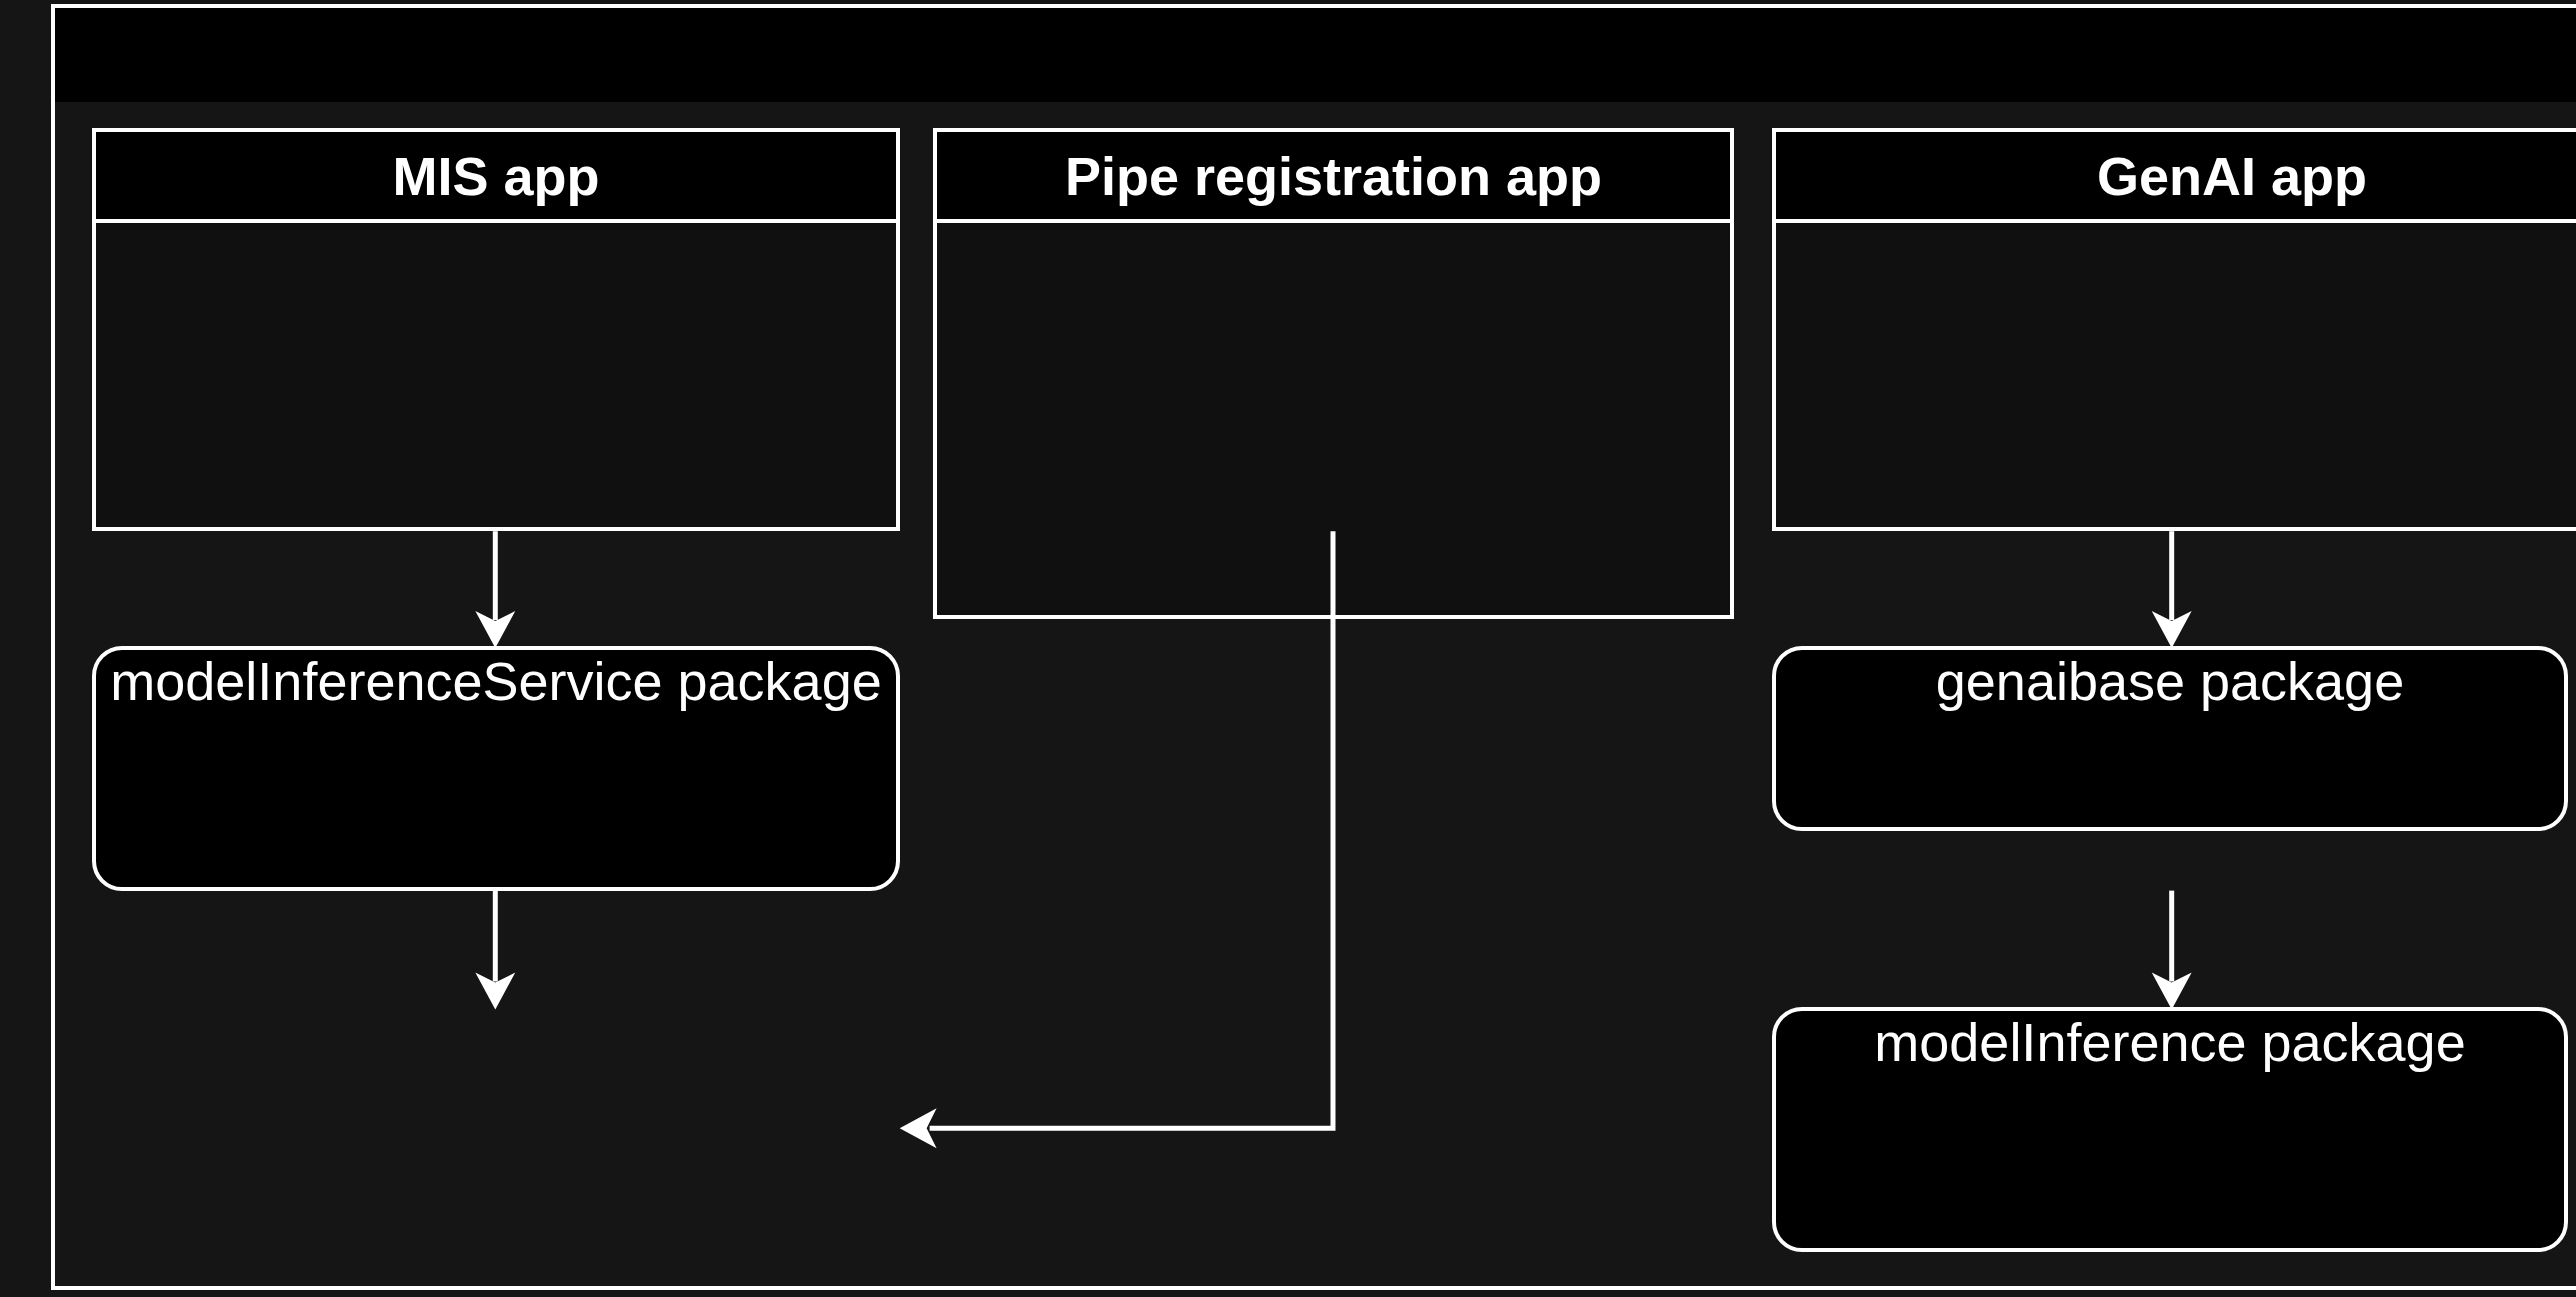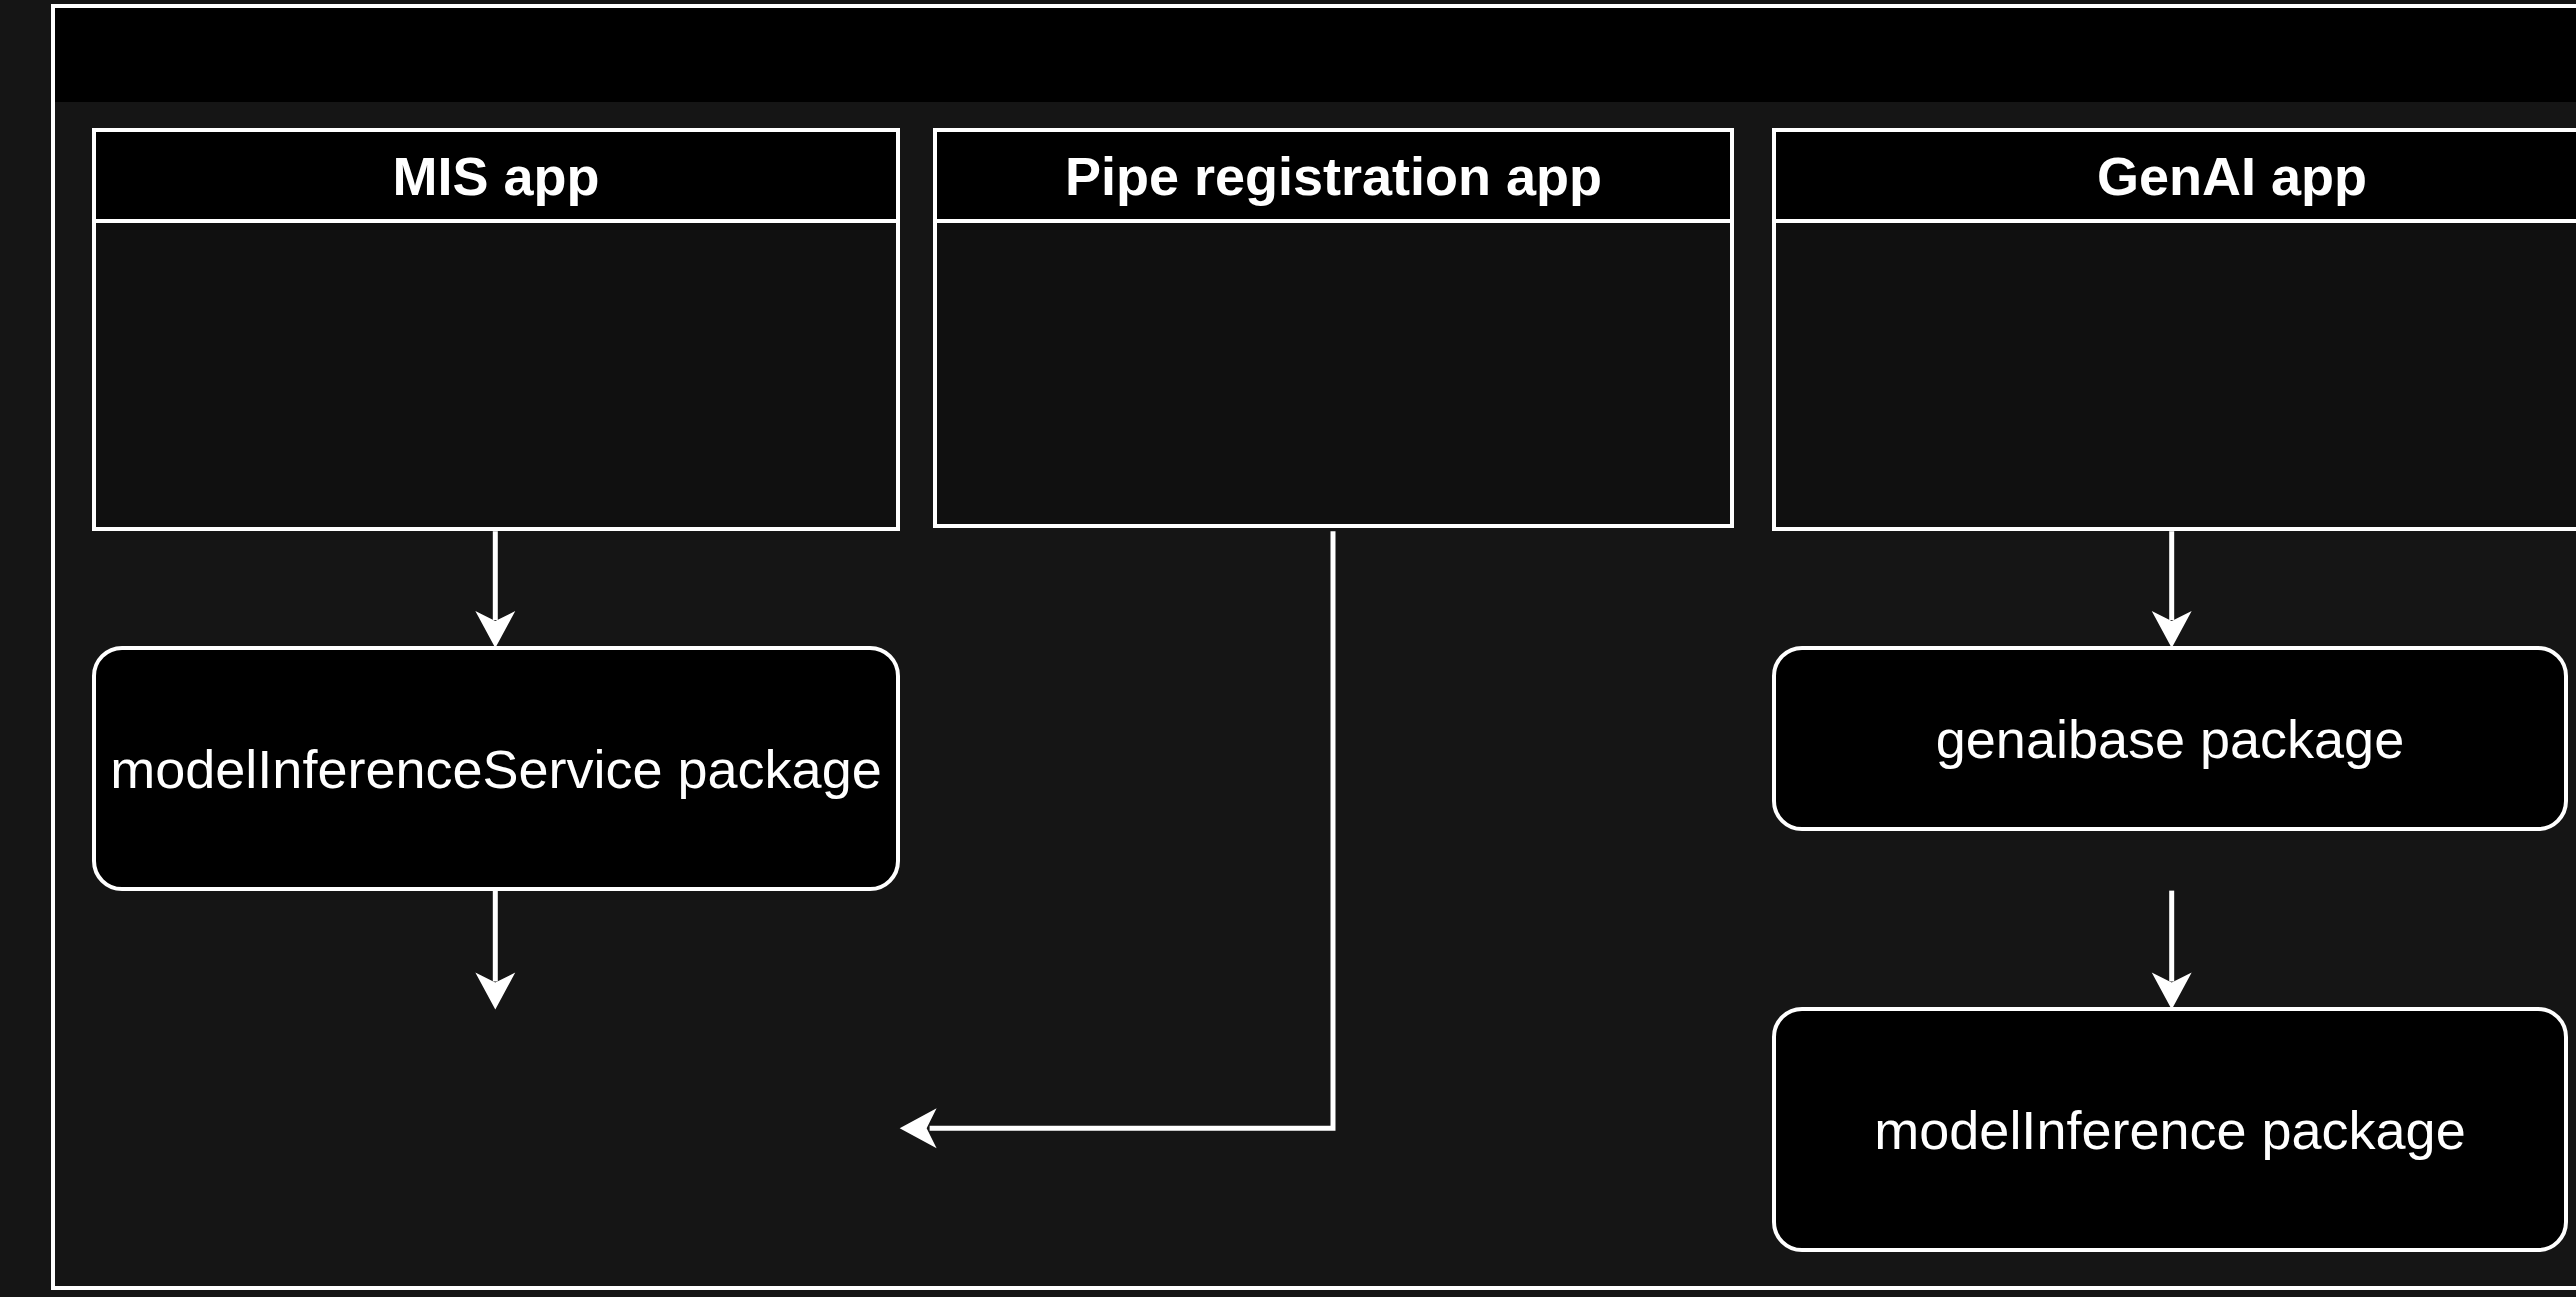--- a/index.html
+++ b/index.html
@@ -62,28 +62,28 @@
     background: #101010;
   }
   
   .pkg-box {
     position: absolute;
     border: 4px solid #ffffff;
     border-radius: 30px;
     box-sizing: border-box;
     background: #000000;
     display: flex;
-    align-items: center;
+    align-items: flex-start;
     justify-content: center;
     color: #ffffff;
     font-size: 54px;
     white-space: nowrap;
   }
   .app-mis          { left: 48px;   top: 128px;  width: 808px; height: 403px; }
-  .app-pipe         { left: 889px;  top: 128px;  width: 801px; height: 400px; }
+  .app-pipe         { left: 889px;  top: 128px;  width: 801px; height: 491px; }
   .app-genai        { left: 1728px; top: 128px;  width: 920px; height: 403px; }
   .pkg-service      { left: 48px;   top: 646px;  width: 808px; height: 245px; }
   .pkg-pipes        { left: 48px;   top: 1007px; width: 808px; height: 245px; }
   .pkg-genaibase    { left: 1728px; top: 646px;  width: 796px; height: 185px; }
   .pkg-inference    { left: 1728px; top: 1007px; width: 796px; height: 245px; }
   .edges {
     position: absolute;
     left: 0;
     top: 0;
     width: 2576px;

